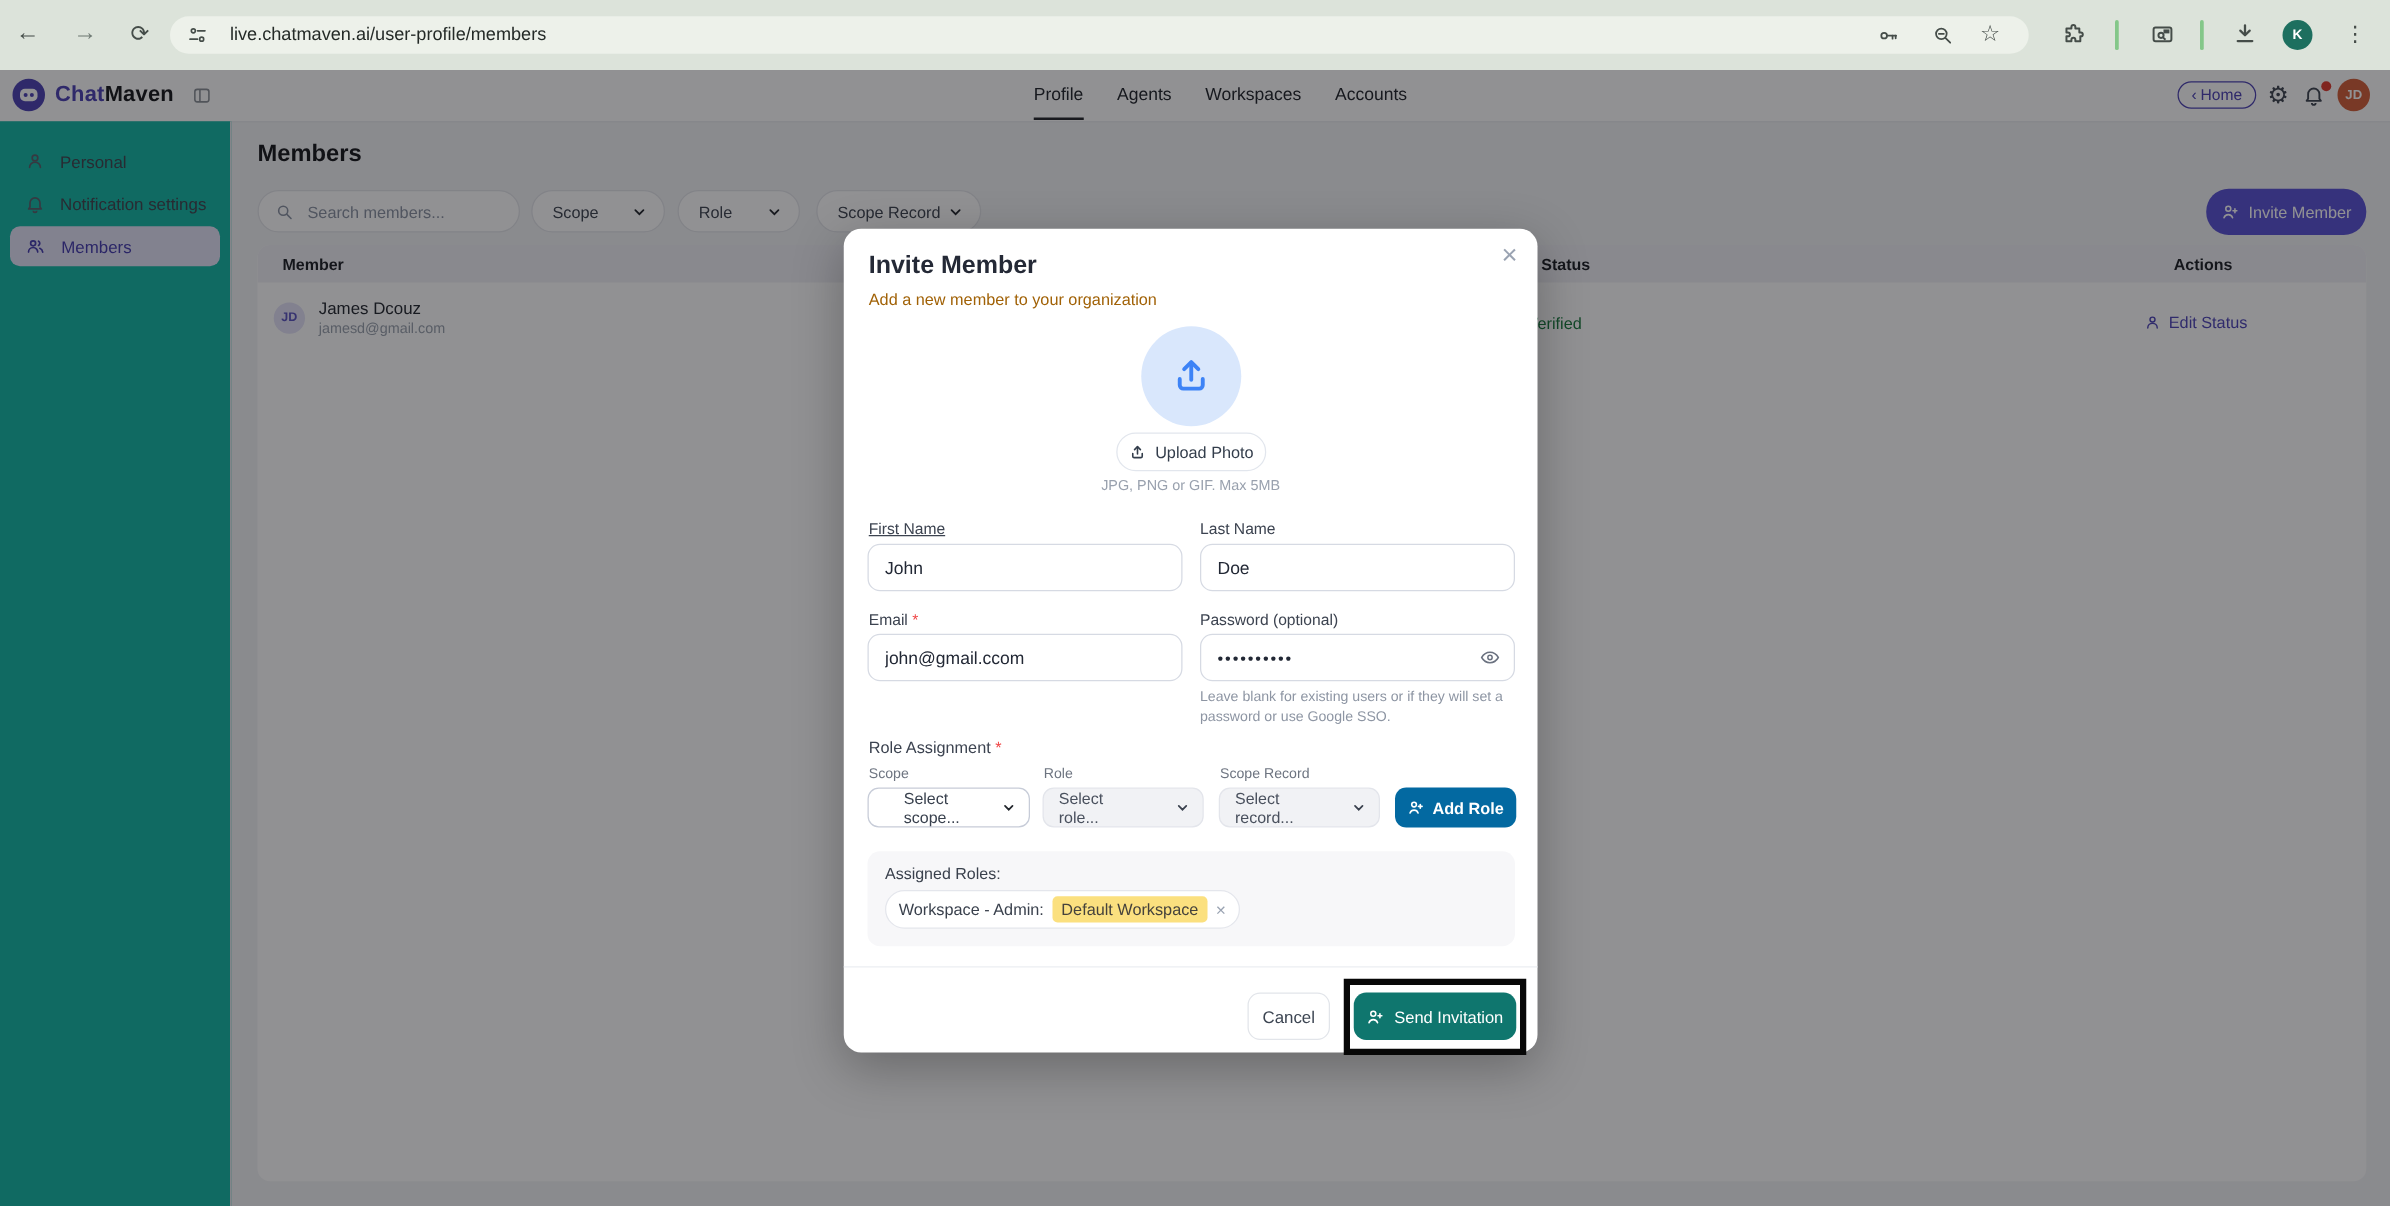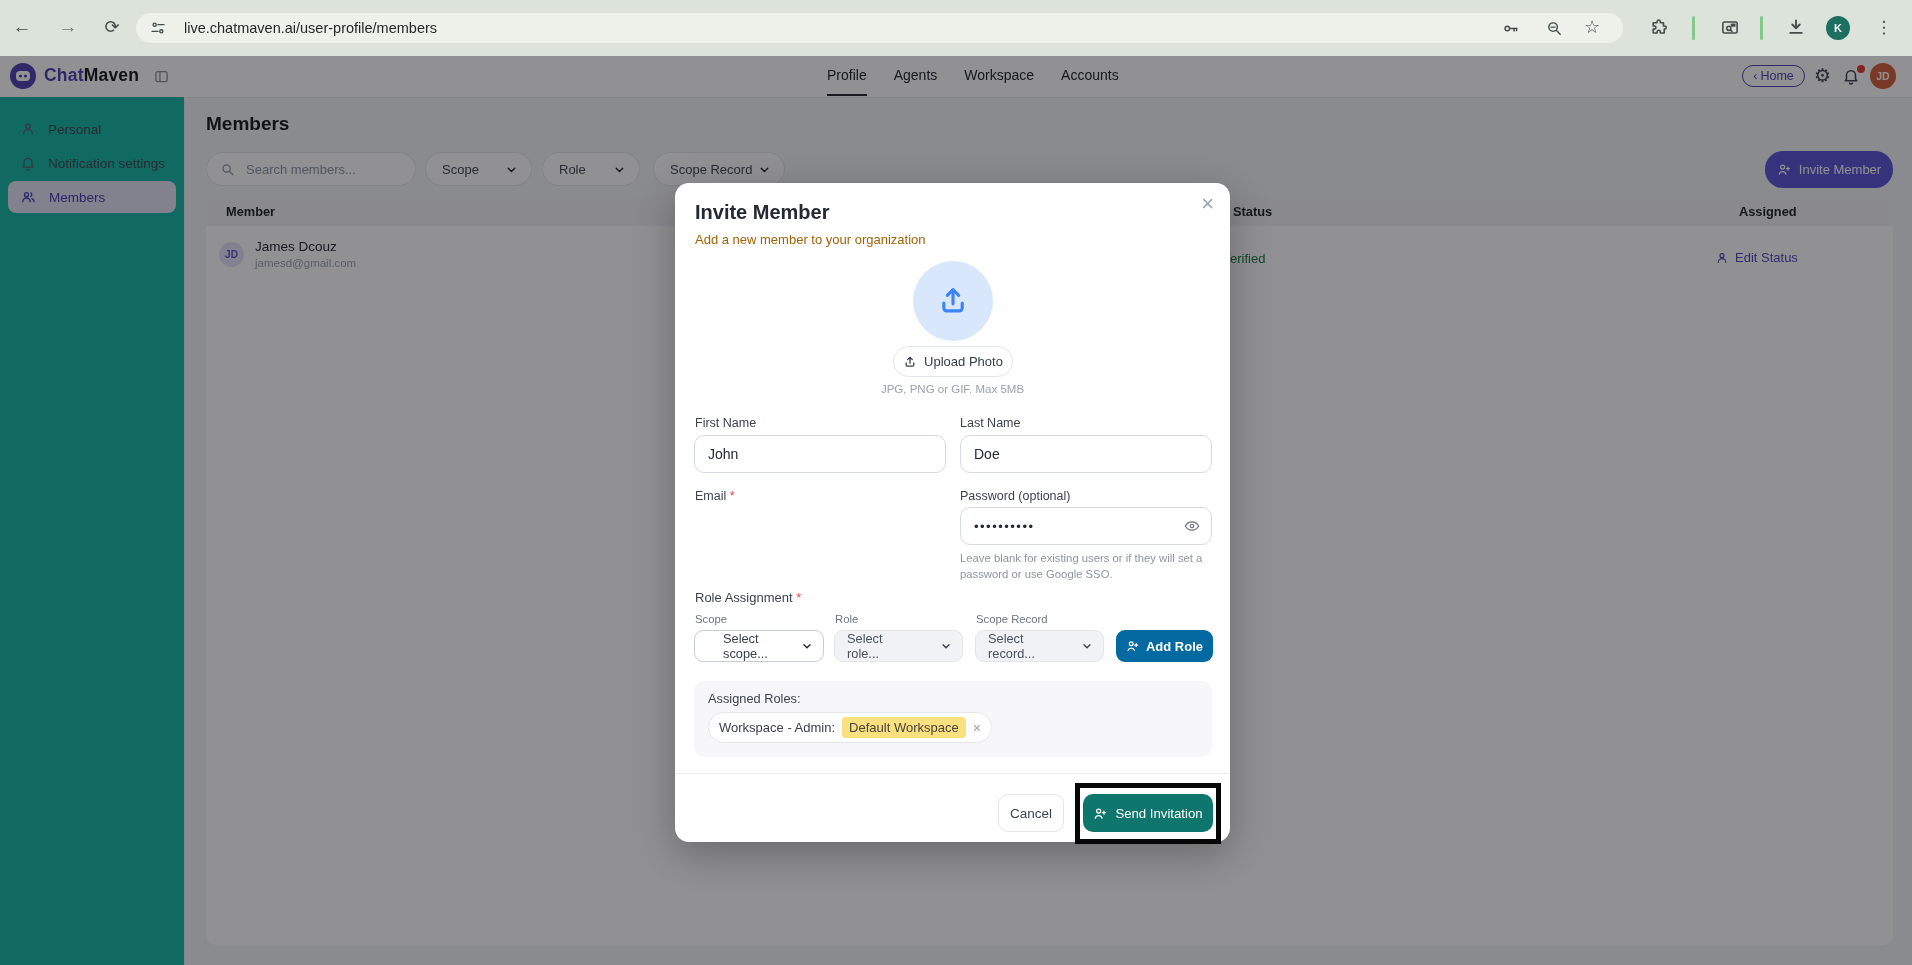--- a/index.html
+++ b/index.html
@@ -180,21 +180,21 @@
     <div class="logo-text"><span class="logo-chat">Chat</span><span class="logo-maven">Maven</span></div>
     <span class="panel-toggle">
       <svg width="15" height="15" viewBox="0 0 24 24" fill="none" stroke="currentColor" stroke-width="2">
         <rect x="3" y="4" width="18" height="16" rx="3"></rect>
           <line x1="9.5" y1="4" x2="9.5" y2="20"></line>
       </svg>
     </span>
     <div class="tabs">
       <div class="tab active">Profile</div>
       <div class="tab">Agents</div>
-      <div class="tab">Workspace</div>
+      <div class="tab">Workspaces</div>
       <div class="tab">Accounts</div>
     </div>
     <div class="home-pill">
       <span>‹</span>
       <span>Home</span>
     </div>
     <span class="abs" style="left:1814px;top:8px;font-size:19px;color:#3f4551;">⚙</span>
     <span class="abs" style="left:1842px;top:11px;color:#3f4551;">
       <svg width="18" height="18" viewBox="0 0 24 24" fill="none" stroke="currentColor" stroke-width="2" stroke-linejoin="round">
         <path d="M6 16v-5a6 6 0 0 1 12 0v5l1.6 2.2H4.4z"></path>
@@ -283,21 +283,21 @@
           <line x1="15" y1="10.5" x2="20" y2="10.5"></line>
       </svg>
     </span>
     <span>Invite Member</span>
   </div>
 
   <div class="table-card">
     <div class="thead">
       <span style="left:20px;">Member</span>
       <span style="left:1027px;">Status</span>
-      <span style="left:1533px;">Assigned</span>
+      <span style="left:1533px;">Actions</span>
     </div>
     <div class="trow">
       <div class="row-avatar">JD</div>
       <div class="row-name">James Dcouz</div>
       <div class="row-email">jamesd@gmail.com</div>
       <div class="row-status">Verified</div>
       <div class="row-action">
         <span>
           <svg width="14" height="14" viewBox="0 0 24 24" fill="none" stroke="currentColor" stroke-width="2" stroke-linecap="round">
             <circle cx="12" cy="8" r="3.4"></circle>
@@ -330,27 +330,28 @@
         <svg width="14" height="14" viewBox="0 0 24 24" fill="none" stroke="currentColor" stroke-width="2.2" stroke-linecap="round" stroke-linejoin="round">
           <line x1="12" y1="14" x2="12" y2="4.5"></line>
             <polyline points="8,8 12,4 16,8"></polyline>
             <path d="M5.5 13.5v3.5a2 2 0 0 0 2 2h9a2 2 0 0 0 2-2v-3.5"></path>
         </svg>
       </span>
       <span>Upload Photo</span>
     </div>
     <div class="up-hint">JPG, PNG or GIF. Max 5MB</div>
 
-    <div class="f-label" style="left:20px;top:233px;">First Name</div>
+    <div class="f-label" style="left:20px;top:233px;text-decoration:underline;">First Name</div>
     <div class="f-label" style="left:285px;top:233px;">Last Name</div>
     <input class="f-input" style="left: 19px; top: 252px;" value="John">
     <input class="f-input" style="left: 285px; top: 252px;" value="Doe">
 
     <div class="f-label" style="left:20px;top:306px;"><span>Email</span> <span class="req">*</span></div>
     <div class="f-label" style="left:285px;top:306px;">Password (optional)</div>
+    <input class="f-input" style="left: 19px; top: 324px;" value="john@gmail.ccom">
     <div class="pw-wrap">
       <input class="f-input" value="••••••••••" style="">
       <span class="eye">
         <svg width="16" height="16" viewBox="0 0 24 24" fill="none" stroke="currentColor" stroke-width="1.8">
           <path d="M2 12s3.6-6.2 10-6.2S22 12 22 12s-3.6 6.2-10 6.2S2 12 2 12z"></path>
             <circle cx="12" cy="12" r="2.6"></circle>
         </svg>
       </span>
     </div>
     <div class="helper">Leave blank for existing users or if they will set a password or use Google SSO.</div>

